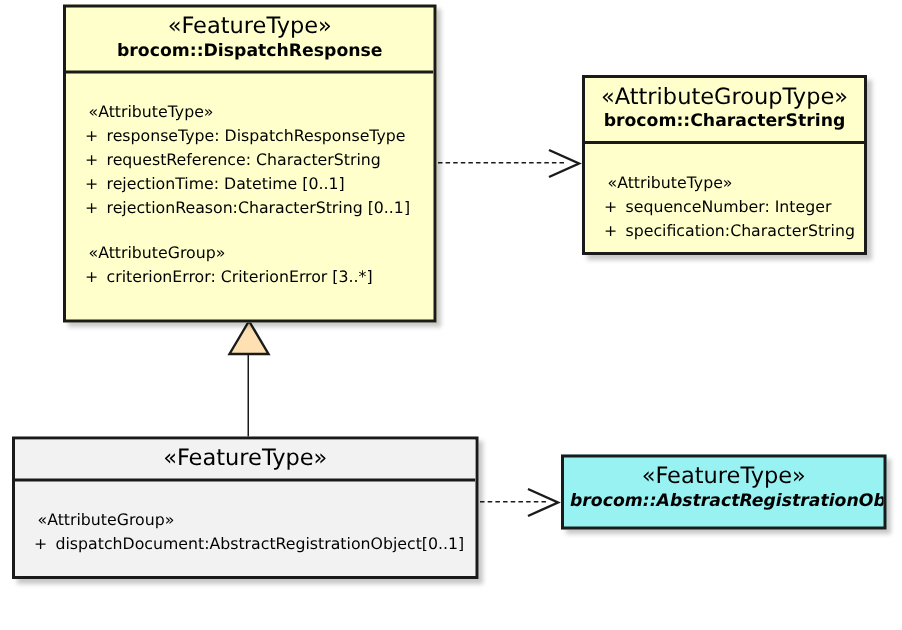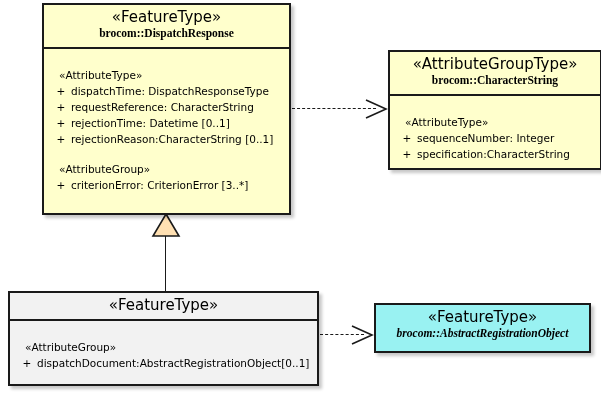--- a/index.html
+++ b/index.html
@@ -44,21 +44,20 @@
     line-height: 15px;
     white-space: nowrap;
   }
   .class-name {
     display: block;
     font-size: 11.5px;
     font-weight: bold;
     color: #000000;
     line-height: 16px;
     white-space: nowrap;
-    font-family: Liberation Serif, serif;
   }
   .class-name.abstract {
     font-style: italic;
   }
 
   .uml-compartment {
     box-sizing: border-box;
     padding: 4px 3px 5px 3px;
   }
   .group-label {
@@ -116,39 +115,39 @@
 </svg>
 
 <div class="uml-class yellow" style="left:42px; top:3px; width:249px; height:212px;">
   <div class="uml-header">
     <span class="stereotype">«FeatureType»</span>
     <span class="class-name">brocom::DispatchResponse</span>
   </div>
   <div class="uml-compartment">
     <div class="group-label">«AttributeType»</div>
     <div class="attr-row">
-      <span class="vis">+</span><span>dispatchTime: DispatchResponseType</span>
+      <span class="vis">+</span><span>responseType: DispatchResponseType</span>
     </div>
     <div class="attr-row">
       <span class="vis">+</span><span>requestReference: CharacterString</span>
     </div>
     <div class="attr-row">
       <span class="vis">+</span><span>rejectionTime: Datetime [0..1]</span>
     </div>
     <div class="attr-row">
       <span class="vis">+</span><span>rejectionReason:CharacterString [0..1]</span>
     </div>
     <div class="group-label">«AttributeGroup»</div>
     <div class="attr-row">
       <span class="vis">+</span><span>criterionError: CriterionError [3..*]</span>
     </div>
   </div>
 </div>
 
-<div class="uml-class yellow" style="left:388px; top:50px; width:214px; height:120px;">
+<div class="uml-class yellow" style="left:388px; top:50px; width:190px; height:120px;">
   <div class="uml-header">
     <span class="stereotype">«AttributeGroupType»</span>
     <span class="class-name">brocom::CharacterString</span>
   </div>
   <div class="uml-compartment">
     <div class="group-label">«AttributeType»</div>
     <div class="attr-row">
       <span class="vis">+</span><span>sequenceNumber: Integer</span>
     </div>
     <div class="attr-row">

